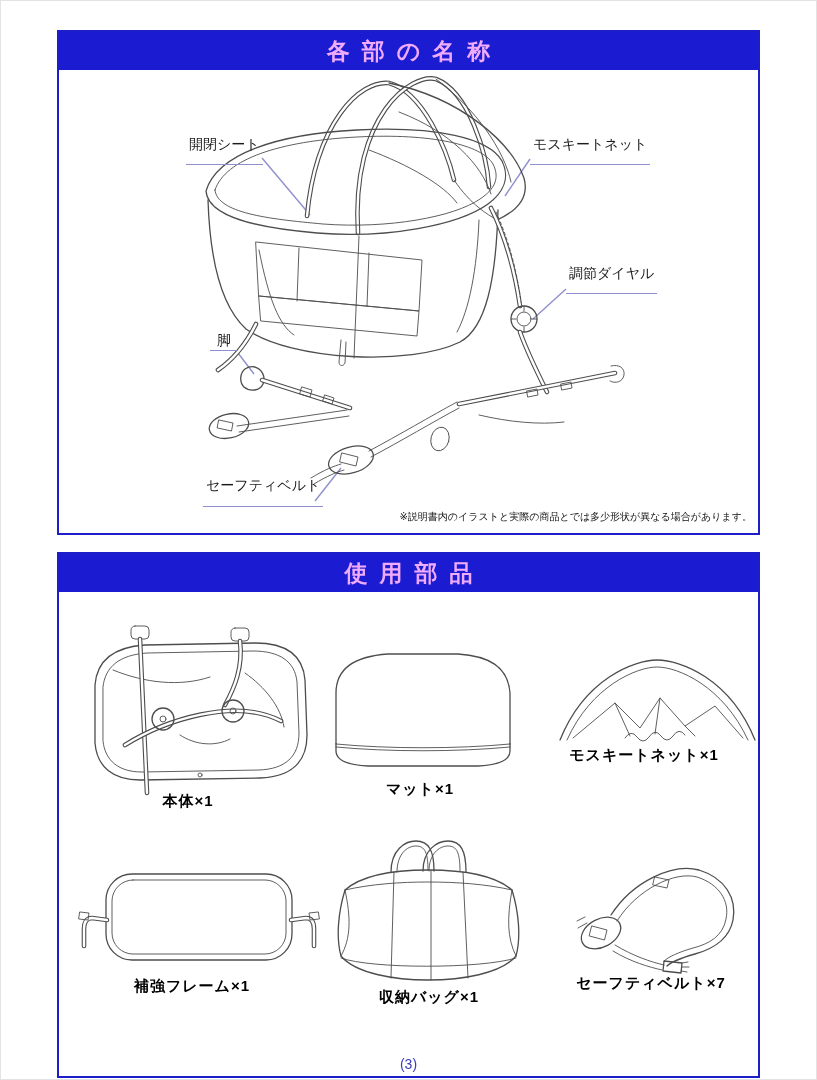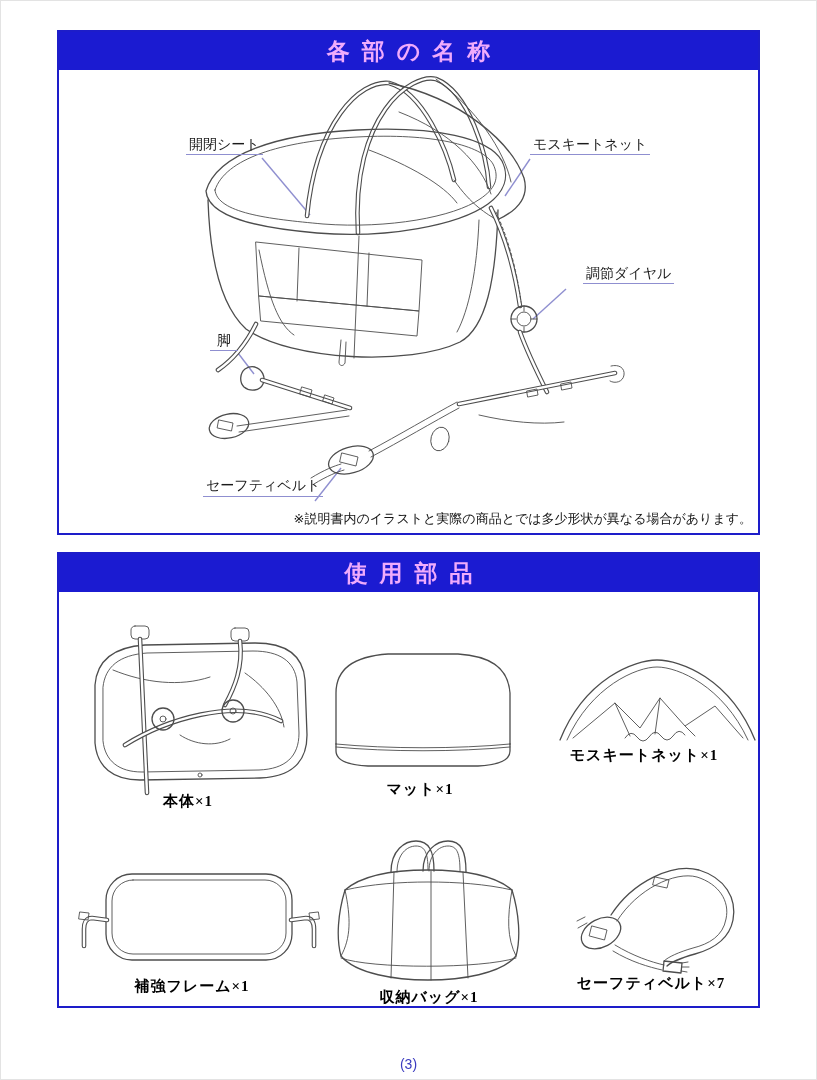--- a/index.html
+++ b/index.html
@@ -1,27 +1,27 @@
 <!DOCTYPE html>
 <html><head>
 <meta charset="utf-8">
 <style>
   html,body{margin:0;padding:0;background:#fff;}
   .page{position:relative;width:817px;height:1080px;background:#fff;
         font-family:"Liberation Sans","DejaVu Sans",sans-serif;overflow:hidden;
         box-shadow:inset 0 0 0 1px #e3e3e3;}
   .panel{position:absolute;left:57px;width:703px;border:2px solid #1d1dc9;background:#fff;box-sizing:border-box;}
   #panel1{top:30px;height:505px;}
-  #panel2{top:552px;height:456px;font-family:Liberation Serif, serif;}
+  #panel2{top:552px;height:526px;}
   .panel-header{height:38px;background:#1b1bd1;color:#f0abfc;display:flex;align-items:center;
         justify-content:center;font-size:23px;font-weight:bold;letter-spacing:12px;padding-left:12px;}
   .diagram-svg{position:absolute;left:0;top:38px;}
   .callout{position:absolute;font-size:14px;color:#1b1b1b;white-space:nowrap;
-        border-bottom:1.5px solid #8f8fd0;padding:0 3px 2px 3px;line-height:1.1;}
-  .note{position:absolute;right:6px;top:478px;font-size:13px;color:#141414;white-space:nowrap;}
+        border-bottom:1.5px solid #8f8fd0;padding:0 3px 12px 3px;line-height:1.1;}
+  .note{position:absolute;right:6px;top:478px;font-size:10px;color:#141414;white-space:nowrap;}
   .part-svg{position:absolute;}
   .part-label{position:absolute;transform:translateX(-50%);font-size:15px;font-weight:bold;
         color:#000000;white-space:nowrap;letter-spacing:1px;}
   .page-number{position:absolute;left:0;right:0;top:1056px;text-align:center;
         font-size:14px;color:#3b3bbf;}
   .ln{fill:none;stroke:#4d4d4d;stroke-width:1.3;stroke-linecap:round;stroke-linejoin:round;}
   .thin{stroke-width:0.9;}
   .tube{fill:none;stroke:#4d4d4d;stroke-width:4.6;stroke-linecap:round;stroke-linejoin:round;}
   .tubein{fill:none;stroke:#fff;stroke-width:2.4;stroke-linecap:round;stroke-linejoin:round;}
   .leader{fill:none;stroke:#8f8fd0;stroke-width:1.4;}
@@ -104,21 +104,21 @@
       <path class="tubein" d="M400,334 L556,303"></path>
       <path class="ln thin" d="M552,296 C560,294 566,298 565,305 C564,312 556,314 551,311"></path>
       <path class="ln thin" d="M468,321 l10,-2 l1,6 l-10,2 Z"></path>
       <path class="ln thin" d="M502,314 l10,-2 l1,6 l-10,2 Z"></path>
       <path class="ln thin" d="M420,345 C450,352 480,355 505,352"></path>
       <ellipse class="ln thin" cx="381" cy="369" rx="9" ry="12" transform="rotate(15 381 369)"></ellipse>
     </svg>
 
     <div class="callout" style="left:127px;top:105px;">開閉シート</div>
     <div class="callout" style="left:471px;top:105px;">モスキートネット</div>
-    <div class="callout" style="left:507px;top:234px;margin-left:17px;">調節ダイヤル</div>
+    <div class="callout" style="left:507px;top:234px;">調節ダイヤル</div>
     <div class="callout" style="left:151px;top:301px;padding:0 7px 2px 7px;">脚</div>
     <div class="callout" style="left:144px;top:447px;font-family:Liberation Mono, monospace;">セーフティベルト</div>
 
     <div class="note">※説明書内のイラストと実際の商品とでは多少形状が異なる場合があります。</div>
   </div>
 
   <div class="panel" id="panel2">
     <div class="panel-header">使用部品</div>
 
     <svg class="part-svg" style="left:26px;top:71px;" width="230" height="175" viewBox="0 0 230 175">

